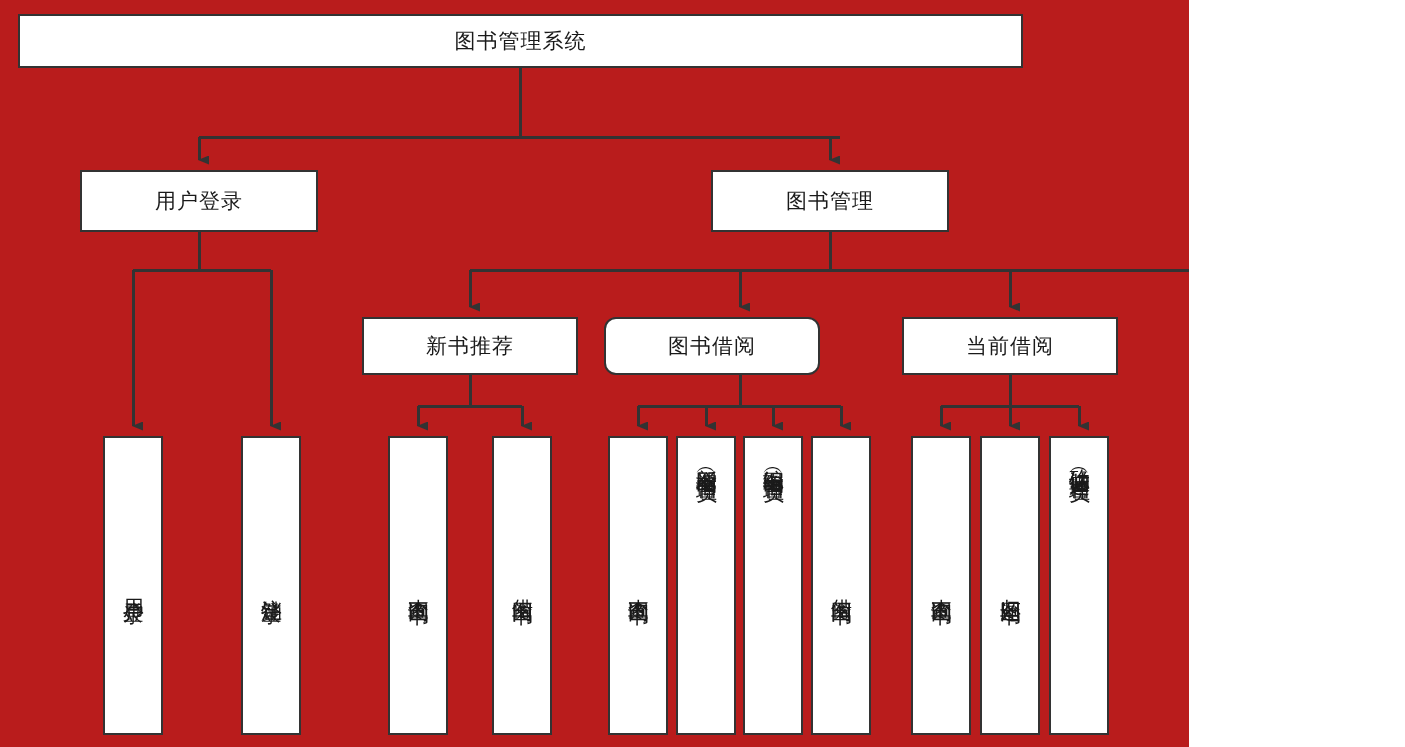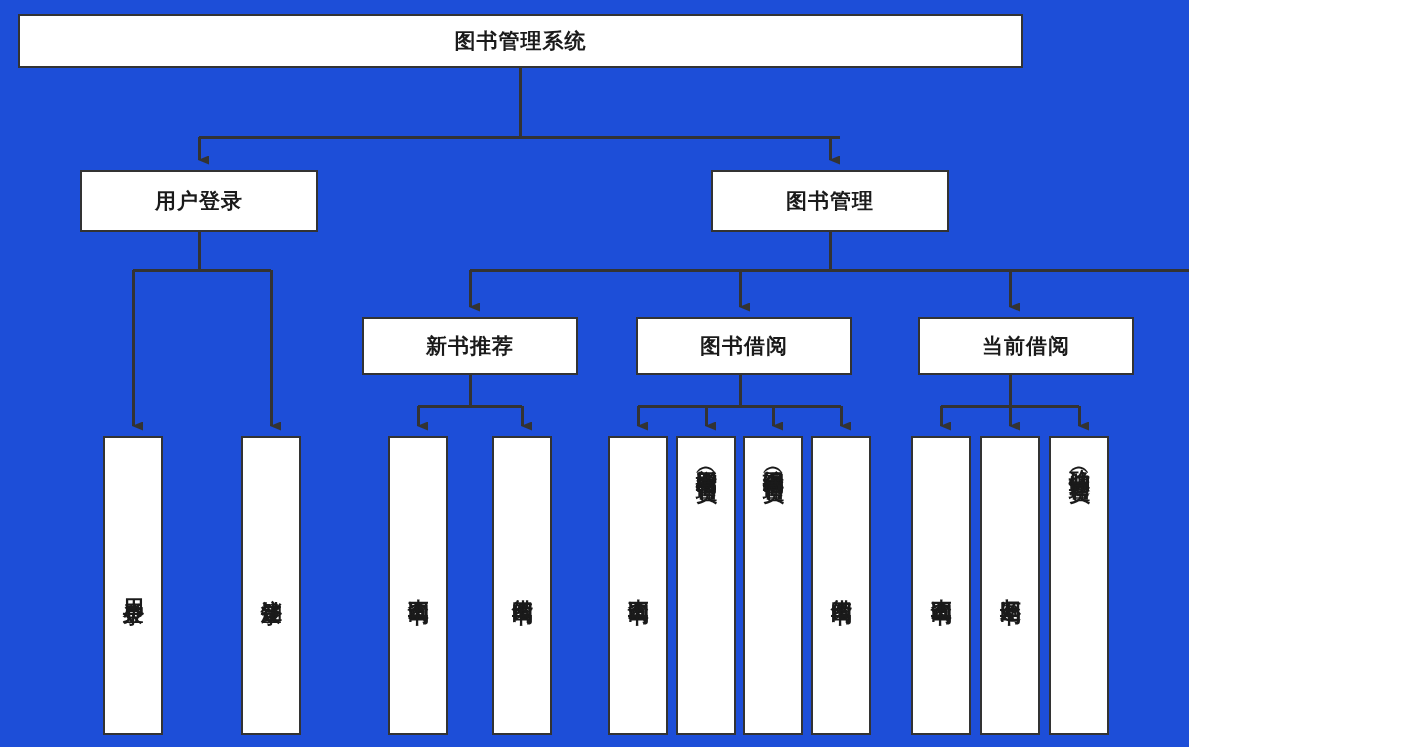--- a/index.html
+++ b/index.html
@@ -8,23 +8,22 @@
     padding: 0;
     background: #ffffff;
   }
   body {
     font-family: "Liberation Sans", "DejaVu Sans", sans-serif;
   }
   #diagram {
     position: relative;
     width: 1189px;
     height: 747px;
-    background: #1d4ed8;
+    background: #b91c1c;
     overflow: hidden;
-    font-weight: bold;
   }
   #edge-layer {
     position: absolute;
     left: 0;
     top: 0;
     width: 1405px;
     height: 747px;
     pointer-events: none;
   }
   .node {
@@ -135,24 +134,24 @@
   <div class="node node-h" style="left:80px; top:170px; width:238px; height:62px;">
     <span class="node-label">用户登录</span>
   </div>
   <div class="node node-h" style="left:362px; top:317px; width:216px; height:58px;">
     <span class="node-label">新书推荐</span>
   </div>
 
   <div class="node node-h" style="left:711px; top:170px; width:238px; height:62px;">
     <span class="node-label">图书管理</span>
   </div>
-  <div class="node node-h" style="left:636px; top:317px; width:216px; height:58px;">
+  <div class="node node-h" style="left:604px; top:317px; width:216px; height:58px;border-radius:12px;">
     <span class="node-label">图书借阅</span>
   </div>
-  <div class="node node-h" style="left:902px; top:317px; width:216px; height:58px;margin-left:16px;">
+  <div class="node node-h" style="left:902px; top:317px; width:216px; height:58px;">
     <span class="node-label">当前借阅</span>
   </div>
 
   <div class="node node-v short" style="left:103px; top:436px; width:60px; height:299px;">
     <span class="node-label">用户登录</span>
   </div>
   <div class="node node-v short" style="left:241px; top:436px; width:60px; height:299px;">
     <span class="node-label">注销登录</span>
   </div>
 

